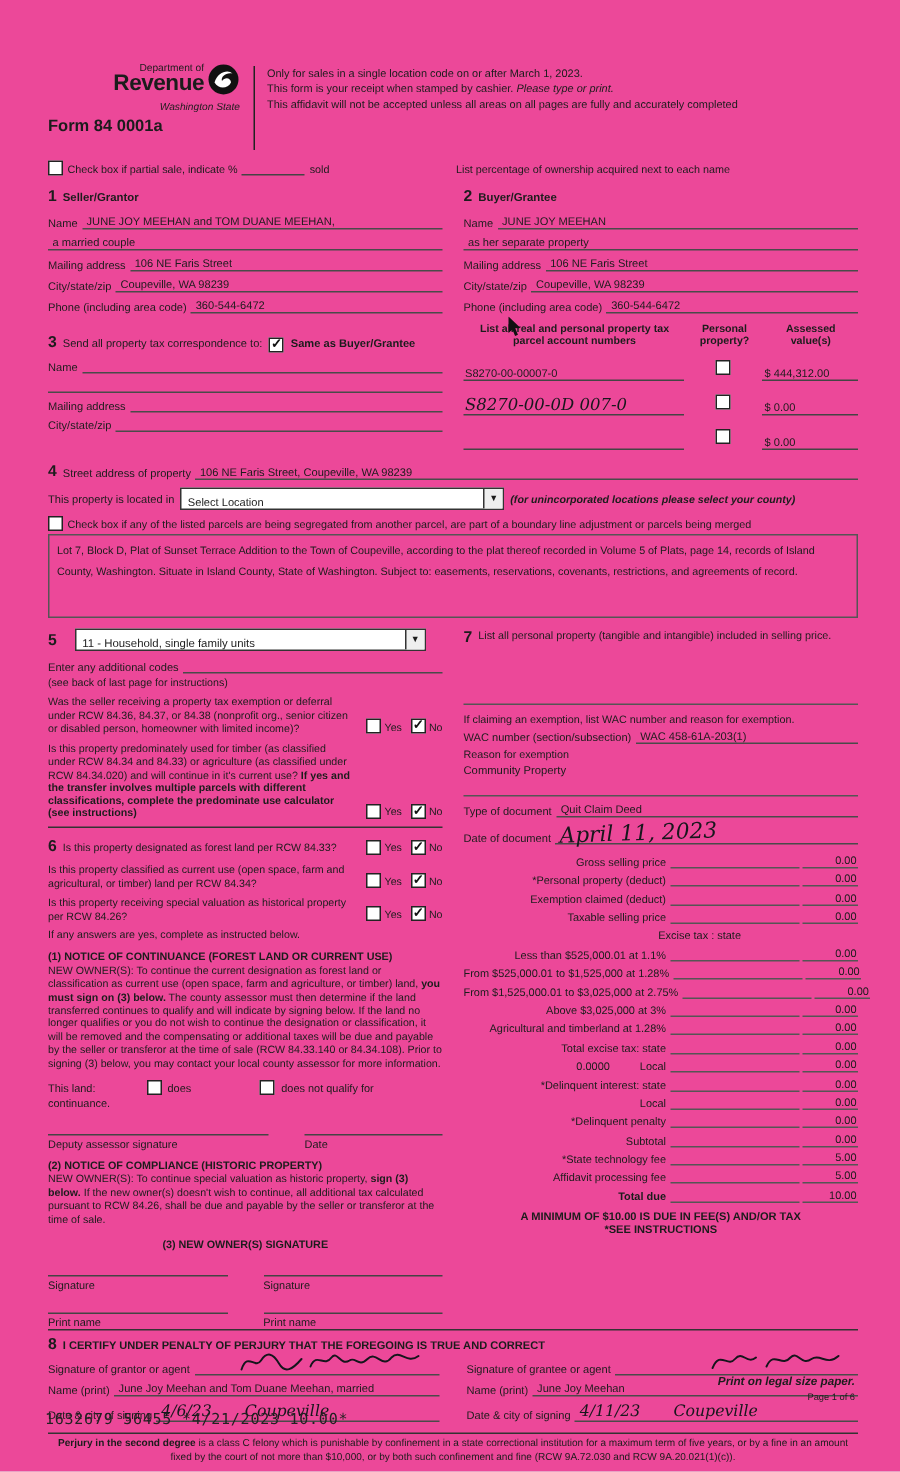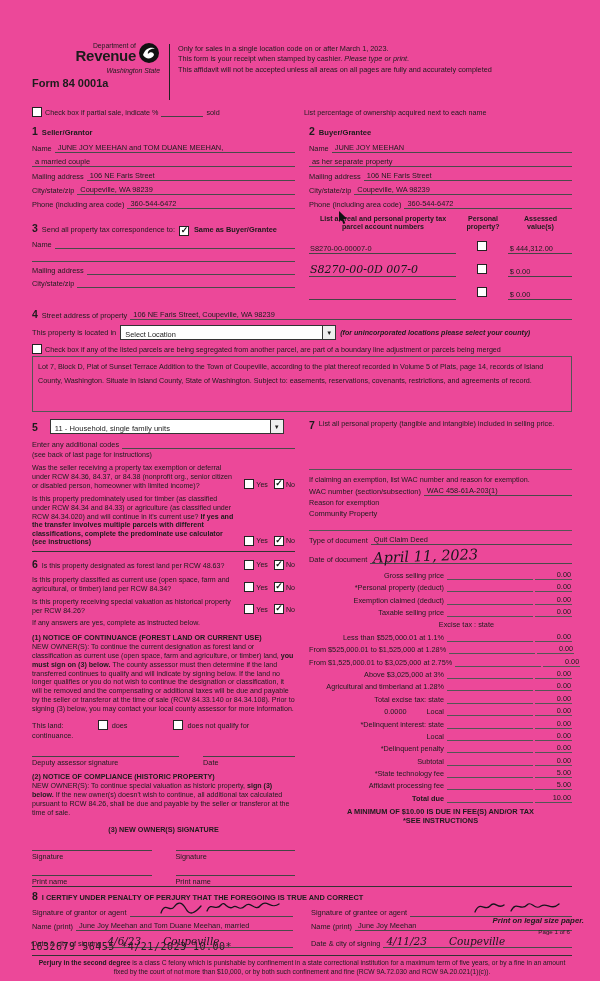--- a/index.html
+++ b/index.html
@@ -99,21 +99,21 @@
   .s8 { border-top:1.2px solid #333; margin-top:0; padding-top:3px; }
   .s8head { font-size:7.4px; font-weight:bold; }
   .s8cols { display:flex; gap:18px; }
   .s8col { flex:1; }
   .sigline { position:relative; }
   .sig-svg { position:absolute; right:6px; bottom:-3px; }
 
   
   .perjury { border-top:1.2px solid #333; margin-top:7px; padding-top:2px; font-size:6.7px; line-height:1.35; text-align:center; }
 
-  .printnote { position:absolute; right:16px; top:916px; font-size:7.8px; font-weight:bold; font-style:italic; text-align:right; }
+  .printnote { position:absolute; right:30px; top:916px; font-size:7.8px; font-weight:bold; font-style:italic; text-align:right; }
   .pagenum { position:absolute; right:30px; top:928px; font-size:6.2px; text-align:right; }
   .stamp { position:absolute; left:30px; top:941px; font-family:"DejaVu Sans Mono", monospace; font-size:10px; letter-spacing:0.5px; color:#222; }
 
   .cursor { position:absolute; left:338px; top:211px; }
   .handwrit-parcel { font-size:11px; }
   .handwrit-date { font-size:14.5px; transform:rotate(-2deg); display:inline-block; margin-bottom:-4px; }
   .handwrit-sm { font-size:10.5px; }
 </style>
 </head>
 <body>
@@ -299,21 +299,21 @@
           <span class="qtext"><span>Is this property predominately used for timber (as classified under RCW 84.34 and 84.33) or agriculture (as classified under RCW 84.34.020) and will continue in it's current use? </span><span class="b">If yes and the transfer involves multiple parcels with different classifications, complete the predominate use calculator (see instructions)</span></span>
           <span class="yn">
             <span class="cb"></span>
               <span>Yes</span>
             <span class="cb">✓</span>
               <span>No</span>
           </span>
         </div>
 
         <div class="q" style="margin-top:6px;">
-          <span class="qtext"><span class="secnum">6</span><span>Is this property designated as forest land per RCW 48.63?</span></span>
+          <span class="qtext"><span class="secnum">6</span><span>Is this property designated as forest land per RCW 84.33?</span></span>
           <span class="yn">
             <span class="cb"></span>
               <span>Yes</span>
             <span class="cb">✓</span>
               <span>No</span>
           </span>
         </div>
         <div class="q">
           <span class="qtext">Is this property classified as current use (open space, farm and agricultural, or timber) land per RCW 84.34?</span>
           <span class="yn">

